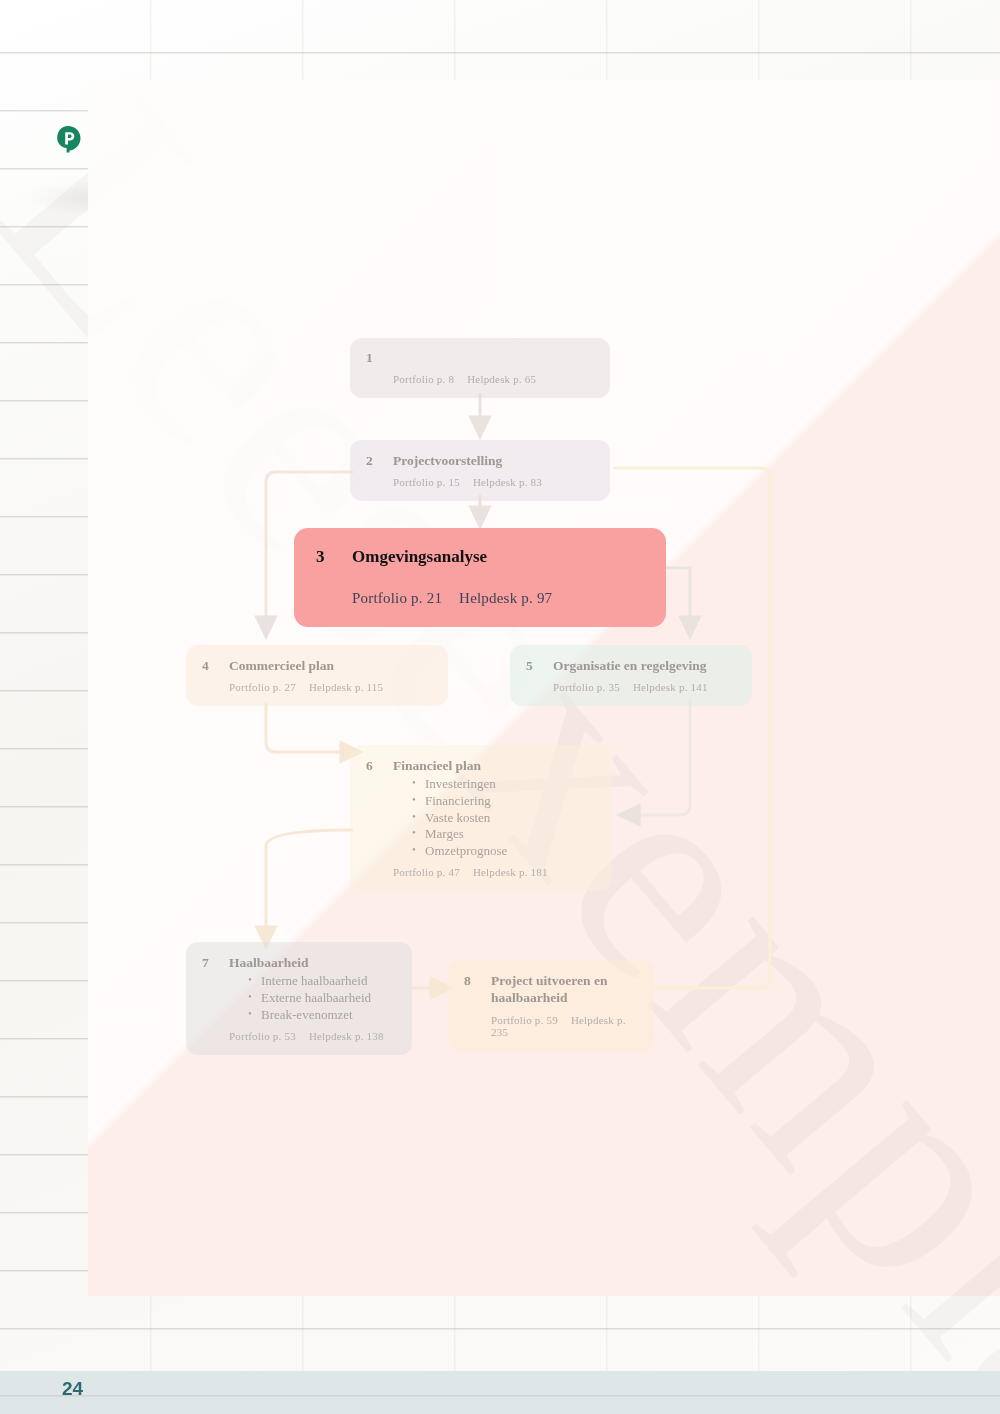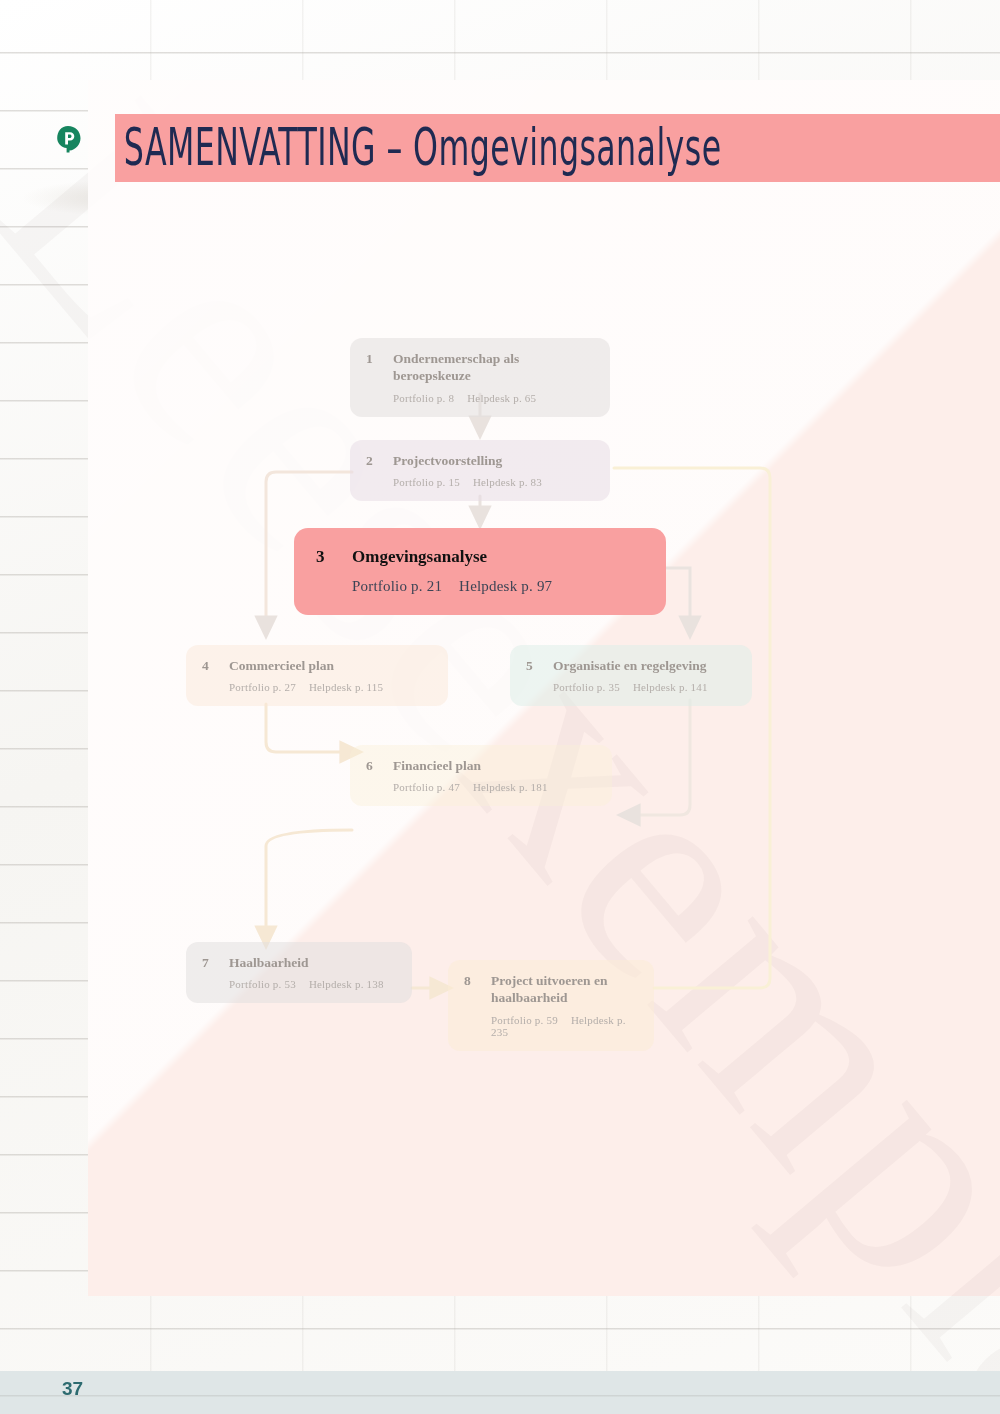--- a/index.html
+++ b/index.html
@@ -202,21 +202,21 @@
     padding: 18px 22px 20px 22px;
     border-radius: 14px;
   }
   .node.current .row1 { gap: 24px; }
   .node.current .num { color: #111111; font-size: 17px; width: 12px; }
   .node.current .title { color: #111111; font-size: 17px; text-align: right; }
   .node.current .refs {
     color: #3c4455;
     font-size: 15px;
     padding-left: 36px;
-    margin-top: 10px;
+    margin-top: 22px;
   }
   .node.current .refs .gap { display: inline-block; width: 17px; }
 
   
   .tint-grey   { background: rgba(226,222,223,0.55); }
   .tint-violet { background: rgba(232,220,230,0.55); }
   .tint-peach  { background: rgba(250,232,216,0.48); }
   .tint-mint   { background: rgba(219,238,232,0.50); }
   .tint-cream  { background: rgba(249,240,214,0.40); }
   .tint-grey2  { background: rgba(224,222,222,0.50); }
@@ -270,23 +270,20 @@
     <div class="panel-wedge"></div>
   </div>
 
   <div class="logo">
     <svg width="30" height="30" viewBox="0 0 30 30">
       <path d="M15 2 C22.2 2 27.5 7.3 27.5 14.2 C27.5 20.6 22.6 25.8 16.5 26.6 L16.5 28.4 L13.6 28.4 L13.6 24.1 C8.2 23.3 4.2 19.2 4.2 14.2 C4.2 7.3 8.4 2 15 2 Z" fill="#17855f"></path>
       <path d="M12.2 8.2 L17.0 8.2 C19.6 8.2 21.3 9.9 21.3 12.3 C21.3 14.8 19.6 16.5 17.0 16.5 L15.0 16.5 L15.0 20.6 L12.2 20.6 Z M15.0 10.6 L15.0 14.1 L16.6 14.1 C17.8 14.1 18.5 13.4 18.5 12.3 C18.5 11.3 17.8 10.6 16.6 10.6 Z" fill="#ffffff"></path>
     </svg>
   </div>
 
-  <div class="header-band">
-    <div class="header-title">SAMENVATTING – Omgevingsanalyse</div>
-  </div>
 
   <svg class="connectors" width="1000" height="1414">
     <defs>
       <marker id="ah" markerWidth="9" markerHeight="9" refX="4.2" refY="4.5" orient="auto">
         <path d="M0,0.6 L8.2,4.5 L0,8.4 Z" fill="#e9e2de"></path>
       </marker>
       <marker id="ahc" markerWidth="9" markerHeight="9" refX="4.2" refY="4.5" orient="auto">
         <path d="M0,0.6 L8.2,4.5 L0,8.4 Z" fill="#f6e8d4"></path>
       </marker>
     </defs>
@@ -310,21 +307,20 @@
 
       <path d="M654,988 L760,988 Q770,988 770,978 L770,478 Q770,468 760,468 L614,468" stroke="#f9f0d6"></path>
     </g>
   </svg>
 
   <div class="flow">
 
     <div class="node faded tint-grey" style="left:350px; top:338px; width:260px;">
       <div class="row1">
         <span class="num">1</span>
-        <span class="title">Ondernemerschap als beroepskeuze</span>
       </div>
       <div class="refs">
         <span>Portfolio  p. 8</span><span class="gap"></span><span>Helpdesk  p. 65</span>
       </div>
     </div>
 
     <div class="node faded tint-violet" style="left:350px; top:440px; width:260px;">
       <div class="row1">
         <span class="num">2</span>
         <span class="title">Projectvoorstelling</span>
@@ -362,45 +358,57 @@
       <div class="refs">
         <span>Portfolio  p. 35</span><span class="gap"></span><span>Helpdesk  p. 141</span>
       </div>
     </div>
 
     <div class="node faded tint-cream" style="left:350px; top:745px; width:262px;">
       <div class="row1">
         <span class="num">6</span>
         <span class="title">Financieel plan</span>
       </div>
+      <ul>
+        <li>Investeringen</li>
+        <li>Financiering</li>
+        <li>Vaste kosten</li>
+        <li>Marges</li>
+        <li>Omzetprognose</li>
+      </ul>
       <div class="refs">
         <span>Portfolio  p. 47</span><span class="gap"></span><span>Helpdesk  p. 181</span>
       </div>
     </div>
 
     <div class="node faded tint-grey2" style="left:186px; top:942px; width:226px;">
       <div class="row1">
         <span class="num">7</span>
         <span class="title">Haalbaarheid</span>
       </div>
+      <ul>
+        <li>Interne haalbaarheid</li>
+        <li>Externe haalbaarheid</li>
+        <li>Break-evenomzet</li>
+      </ul>
       <div class="refs">
         <span>Portfolio  p. 53</span><span class="gap"></span><span>Helpdesk  p. 138</span>
       </div>
     </div>
 
     <div class="node faded tint-peach2" style="left:448px; top:960px; width:206px;">
       <div class="row1">
         <span class="num">8</span>
         <span class="title">Project uitvoeren en haalbaarheid</span>
       </div>
       <div class="refs">
         <span>Portfolio  p. 59</span><span class="gap"></span><span>Helpdesk  p. 235</span>
       </div>
     </div>
 
   </div>
 
   <div class="footer-band">
     <div class="grain"></div>
   </div>
-  <div class="page-number">37</div>
+  <div class="page-number">24</div>
 
 </div>
 
 </body></html>

